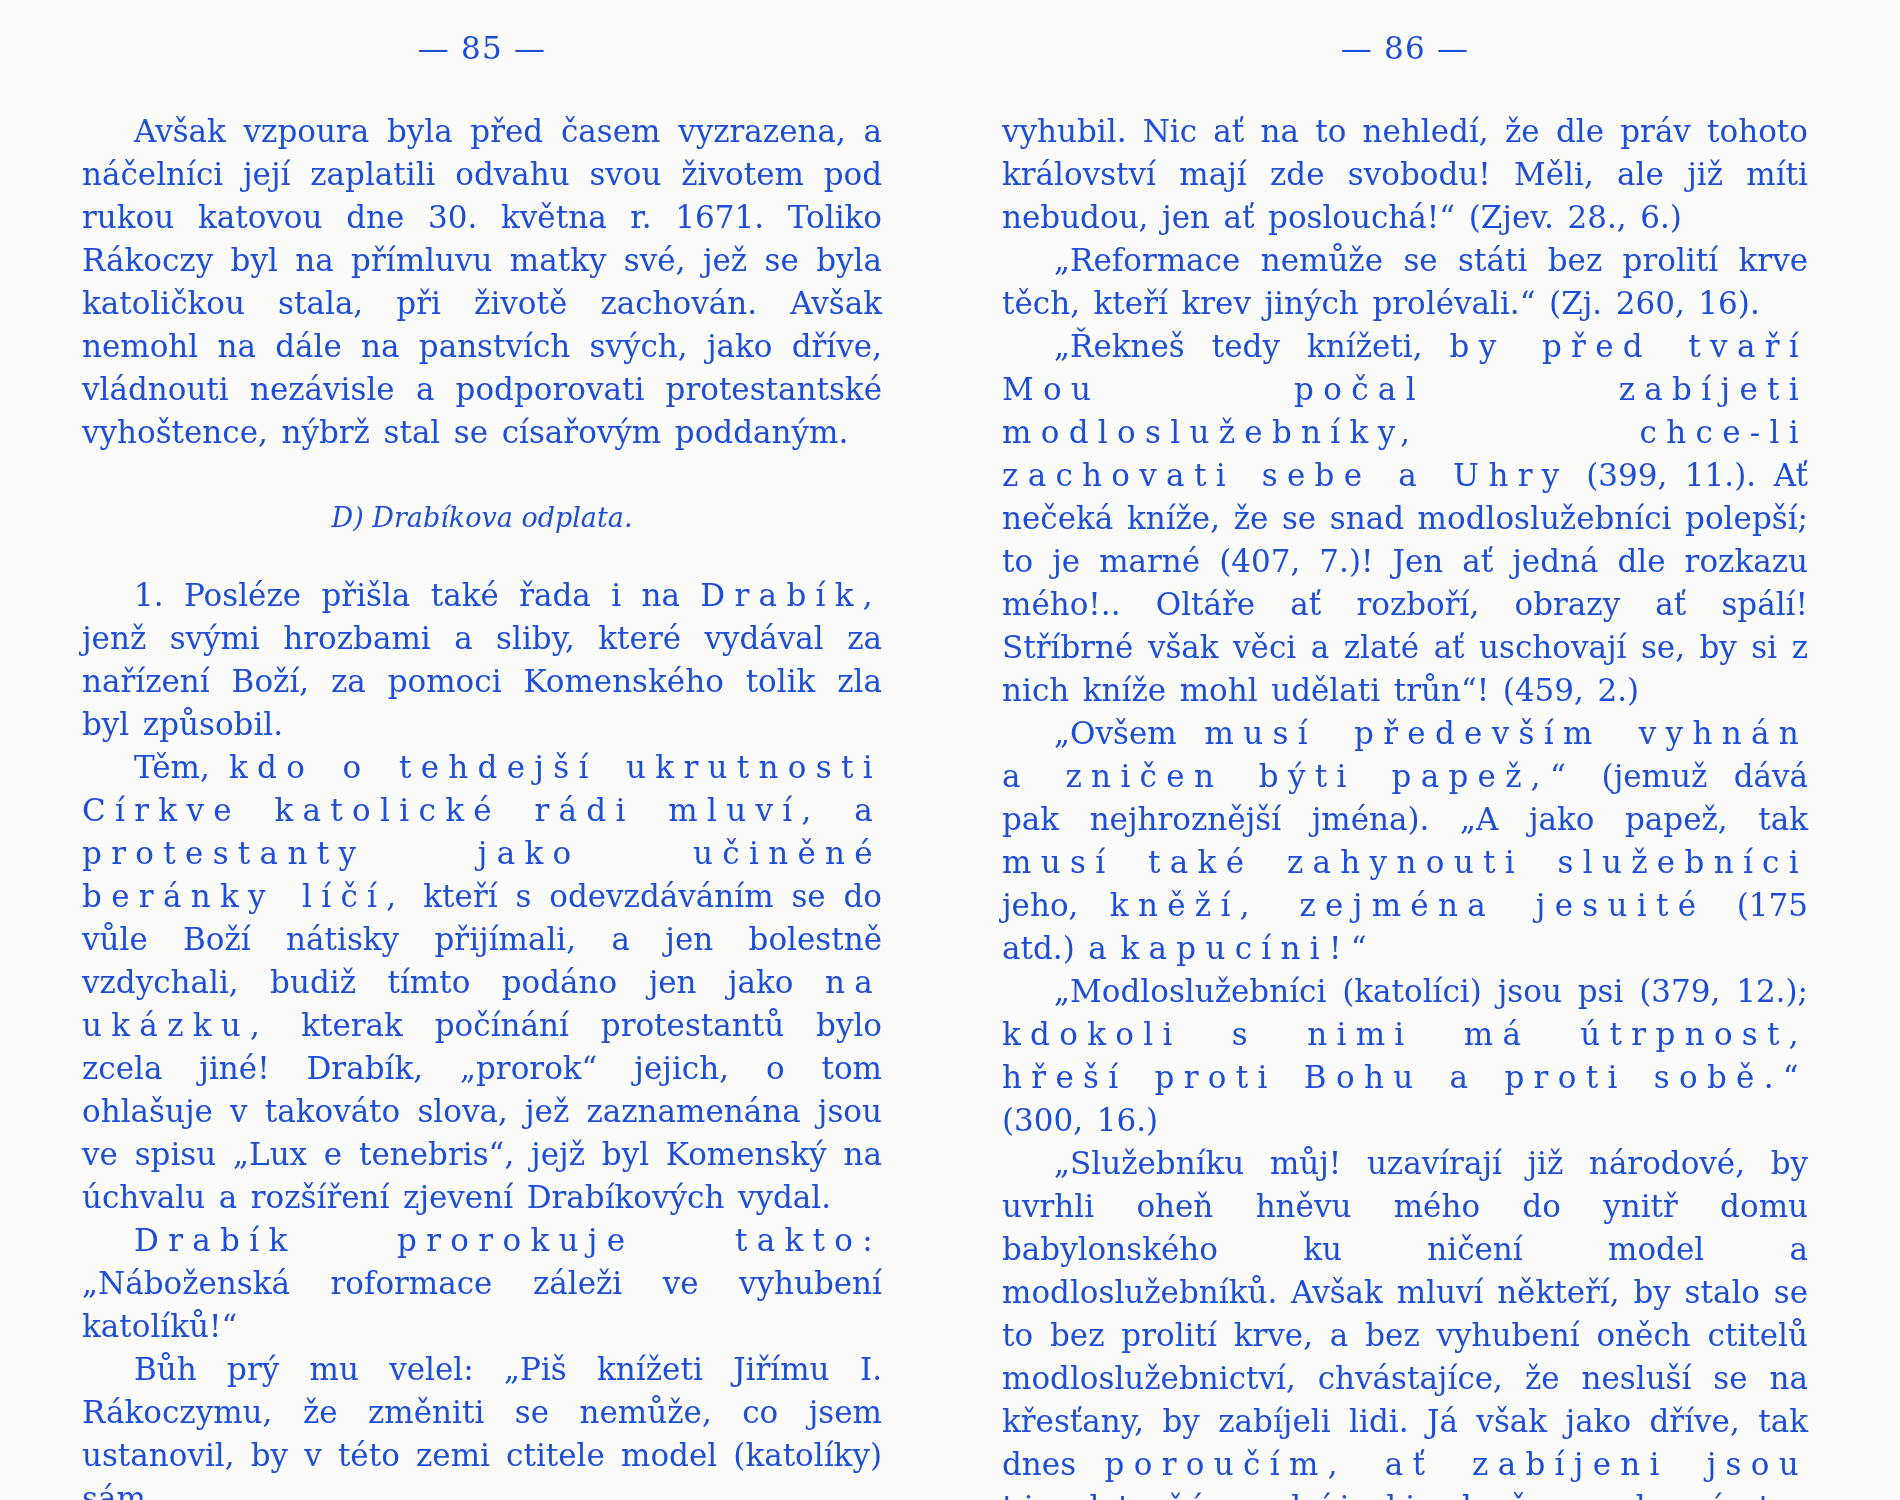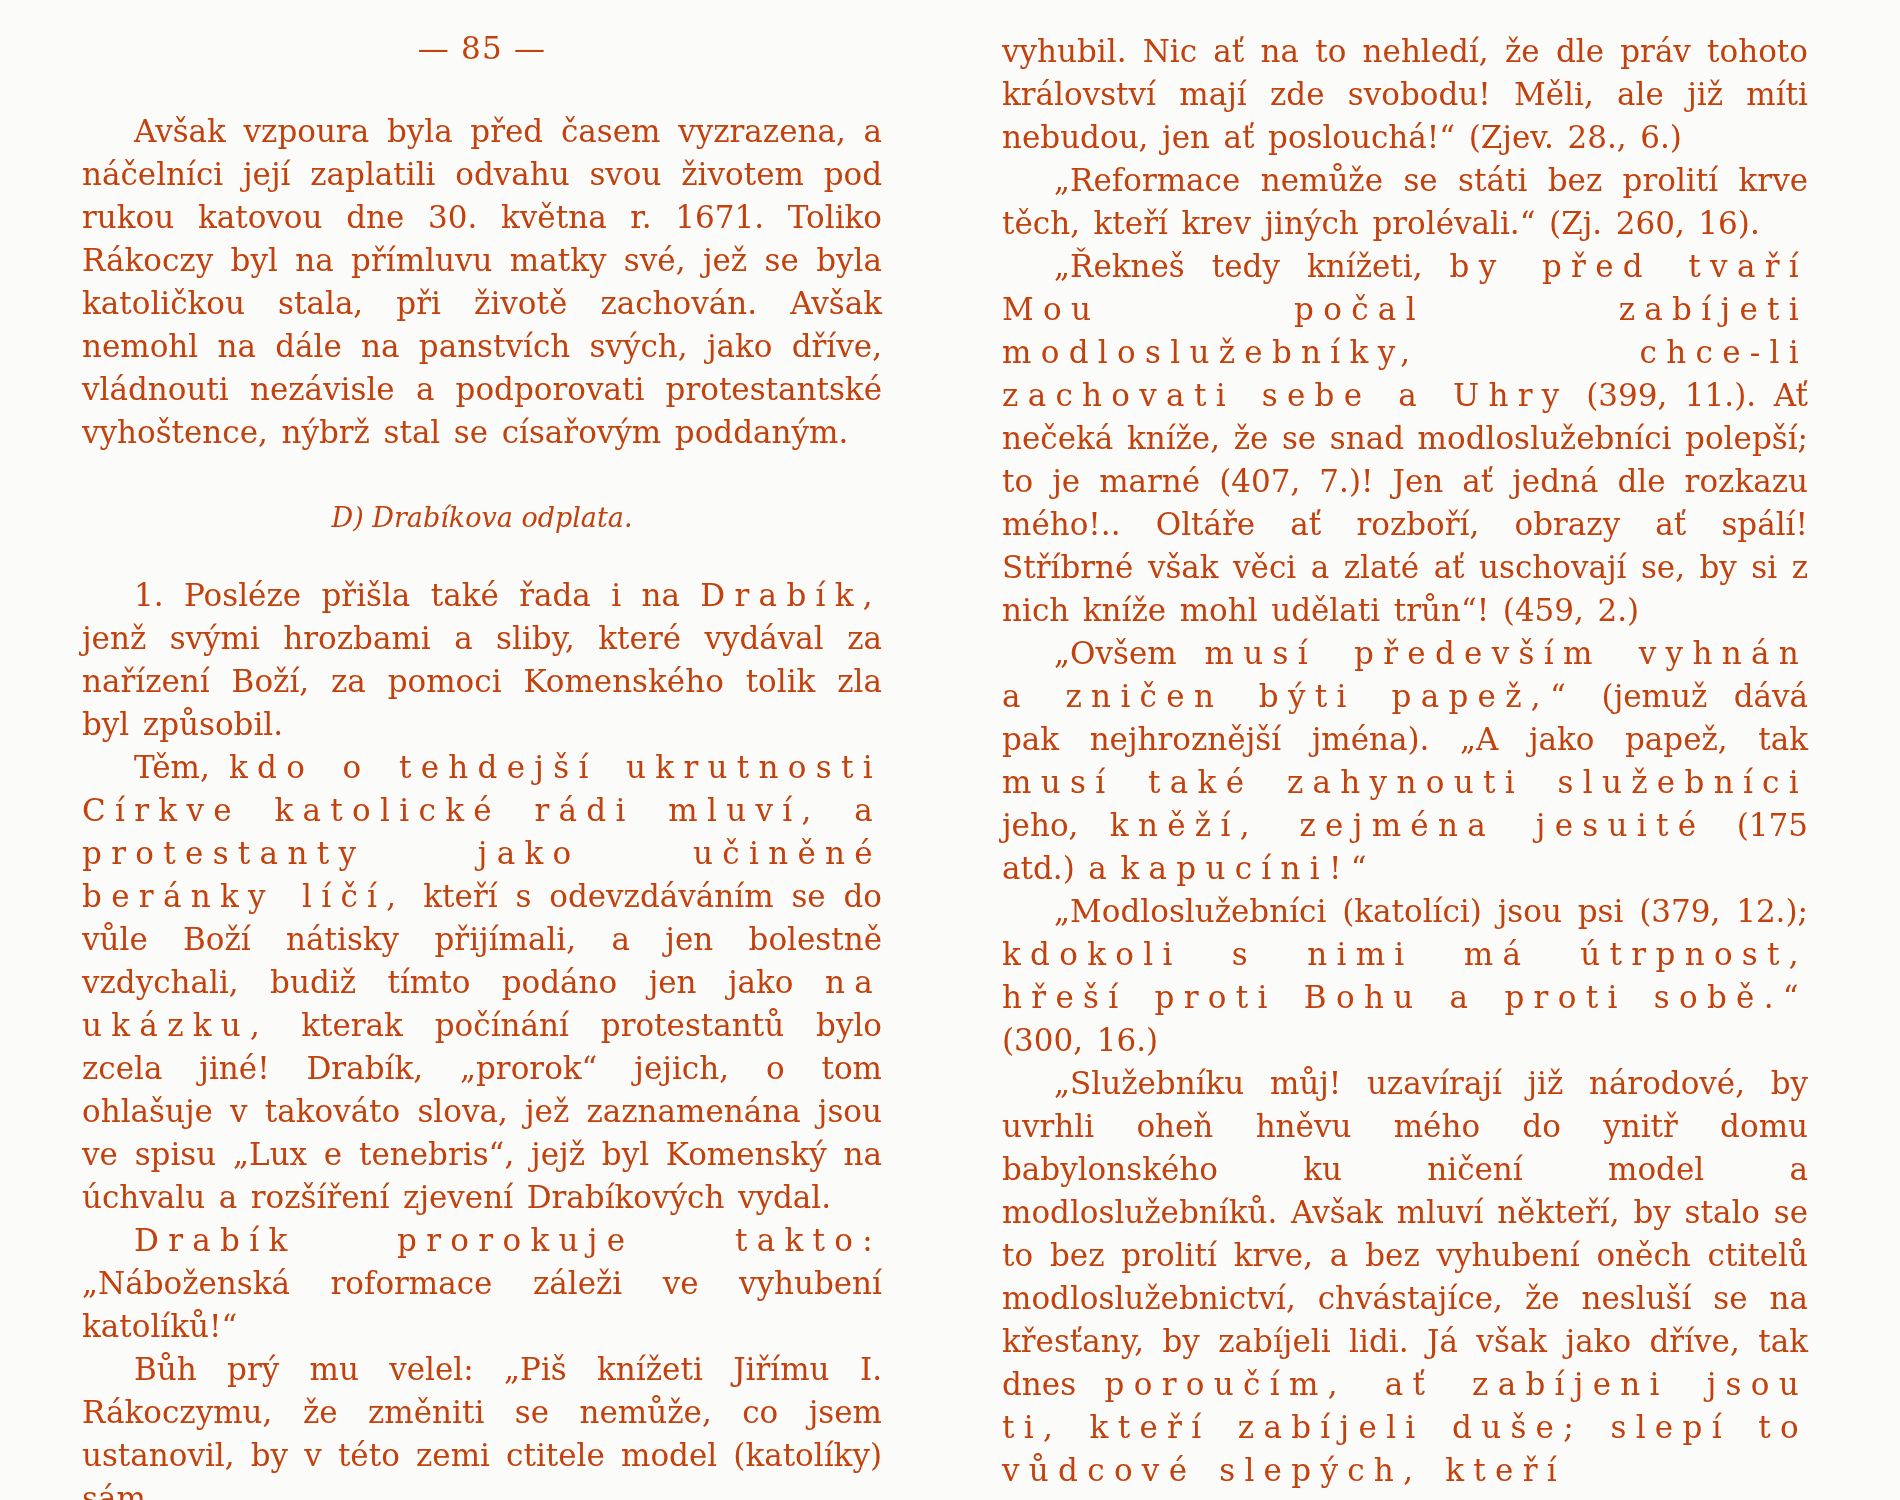--- a/index.html
+++ b/index.html
@@ -8,21 +8,21 @@
     width: 1900px;
     height: 1500px;
     background: #fbfbfa;
     overflow: hidden;
   }
   .spread {
     position: relative;
     width: 1900px;
     height: 1500px;
     font-family: "DejaVu Serif", "Liberation Serif", serif;
-    color: #c2410c;
+    color: #1d4ed8;
   }
   .page {
     position: absolute;
     top: 30px;
   }
   .page-left  { left: 82px;  width: 800px; }
   .page-right { left: 1002px; width: 806px; }
   .page-number {
     text-align: center;
     font-size: 31px;
@@ -61,20 +61,21 @@
     <div class="page-body">
         <p class="para"><span class="seg-normal">Avšak vzpoura byla před časem vyzrazena, a náčelníci její zaplatili odvahu svou životem pod rukou katovou dne 30. května r. 1671. Toliko Rákoczy byl na přímluvu matky své, jež se byla katoličkou stala, při životě zachován. Avšak nemohl na dále na panstvích svých, jako dříve, vládnouti nezávisle a podporovati protestantské vyhoštence, nýbrž stal se císařovým poddaným.</span></p>
         <p class="heading"><span class="seg-italic">D) Drabíkova odplata.</span></p>
         <p class="para"><span class="seg-normal">1. Posléze přišla také řada i na </span><span class="seg-spaced">Drabík,</span><span class="seg-normal"> jenž svými hrozbami a sliby, které vydával za nařízení Boží, za pomoci Komenského tolik zla byl způsobil.</span></p>
         <p class="para"><span class="seg-normal">Těm, </span><span class="seg-spaced">kdo o tehdejší ukrutnosti Církve katolické rádi mluví, a protestanty jako učiněné beránky líčí,</span><span class="seg-normal"> kteří s odevzdáváním se do vůle Boží nátisky přijímali, a jen bolestně vzdychali, budiž tímto podáno jen jako </span><span class="seg-spaced">na ukázku,</span><span class="seg-normal"> kterak počínání protestantů bylo zcela jiné! Drabík, „prorok“ jejich, o tom ohlašuje v takováto slova, jež zaznamenána jsou ve spisu „Lux e tenebris“, jejž byl Komenský na úchvalu a rozšíření zjevení Drabíkových vydal.</span></p>
         <p class="para"><span class="seg-spaced">Drabík prorokuje takto:</span><span class="seg-normal"> </span><span class="seg-italic">„Náboženská roformace záleži ve vyhubení katolíků!“</span></p>
         <p class="para"><span class="seg-normal">Bůh prý mu velel: „Piš knížeti Jiřímu I. Rákoczymu, že změniti se nemůže, co jsem ustanovil, by v této zemi ctitele model (katolíky) sám</span></p>
       </div>
   </div>
   <div class="page page-right">
+    <p class="page-number">— 86 —</p>
     <div class="page-body">
         <p class="para no-indent"><span class="seg-normal">vyhubil. Nic ať na to nehledí, že dle práv tohoto království mají zde svobodu! Měli, ale již míti nebudou, jen ať poslouchá!“ (Zjev. 28., 6.)</span></p>
         <p class="para"><span class="seg-italic">„Reformace nemůže se státi bez prolití krve</span><span class="seg-normal"> těch, kteří krev jiných prolévali.“ (Zj. 260, 16).</span></p>
         <p class="para"><span class="seg-normal">„Řekneš tedy knížeti, </span><span class="seg-spaced">by před tvaří Mou počal zabíjeti modloslužebníky, chce-li zachovati sebe a Uhry</span><span class="seg-normal"> (399, 11.). Ať nečeká kníže, že se snad modloslužebníci polepší; to je marné (407, 7.)! Jen ať jedná dle rozkazu mého!.. Oltáře ať rozboří, obrazy ať spálí! Stříbrné však věci a zlaté ať uschovají se, by si z nich kníže mohl udělati trůn“! (459, 2.)</span></p>
         <p class="para"><span class="seg-normal">„Ovšem </span><span class="seg-spaced">musí především vyhnán a zničen býti papež,“</span><span class="seg-normal"> (jemuž dává pak nejhroznější jména). „A jako papež, tak </span><span class="seg-spaced">musí také zahynouti služebníci</span><span class="seg-normal"> jeho, </span><span class="seg-spaced">kněží, zejména jesuité</span><span class="seg-normal"> (175 atd.) a </span><span class="seg-spaced">kapucíni!“</span></p>
         <p class="para"><span class="seg-italic">„Modloslužebníci (katolíci) jsou psi</span><span class="seg-normal"> (379, 12.); </span><span class="seg-spaced">kdokoli s nimi má útrpnost, hřeší proti Bohu a proti sobě.“</span><span class="seg-normal"> (300, 16.)</span></p>
         <p class="para"><span class="seg-normal">„Služebníku můj! uzavírají již národové, by uvrhli oheň hněvu mého do ynitř domu babylonského ku ničení model a modloslužebníků. Avšak mluví někteří, by stalo se to bez prolití krve, a bez vyhubení oněch ctitelů modloslužebnictví, chvástajíce, že nesluší se na křesťany, by zabíjeli lidi. Já však jako dříve, tak dnes </span><span class="seg-spaced">poroučím, ať zabíjeni jsou ti, kteří zabíjeli duše; slepí to vůdcové slepých, kteří</span></p>
       </div>
   </div>
 </div>

